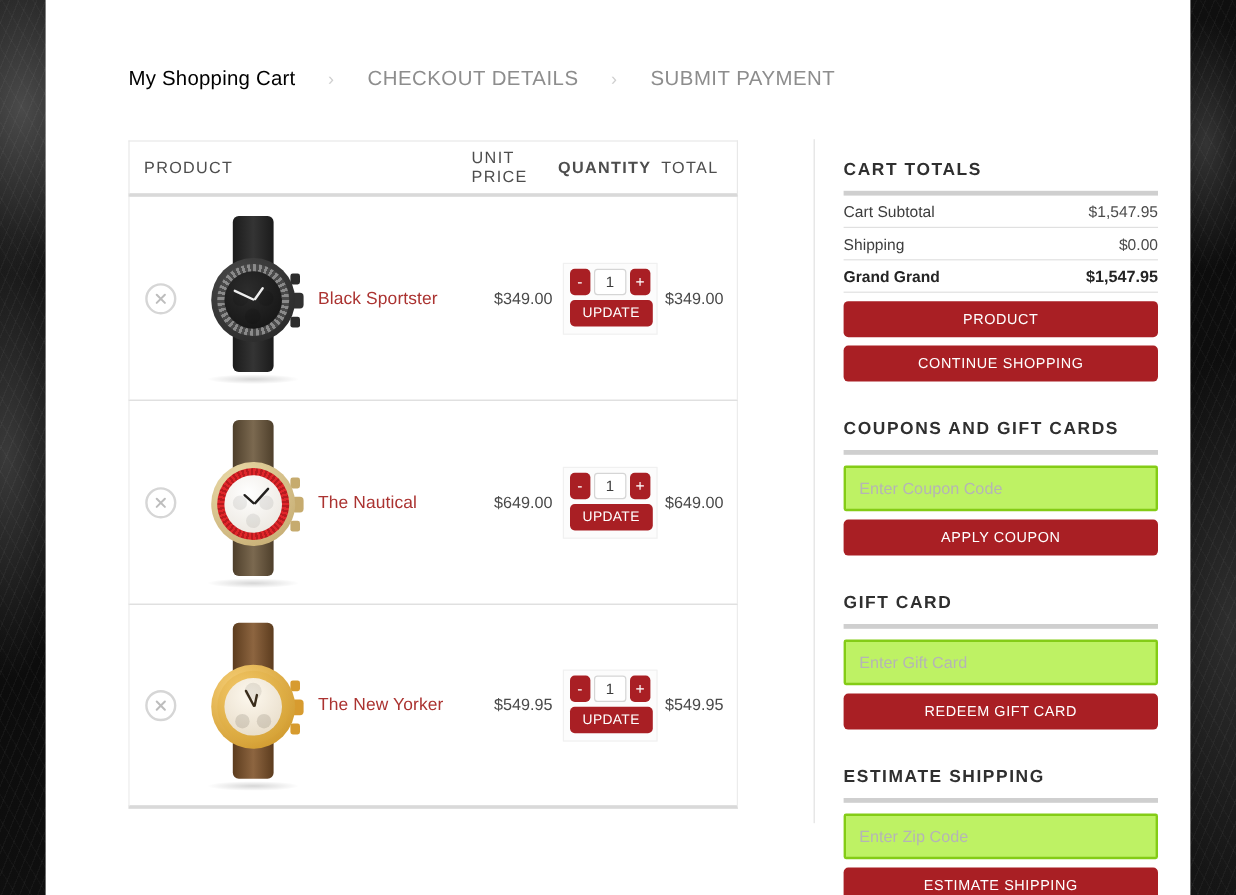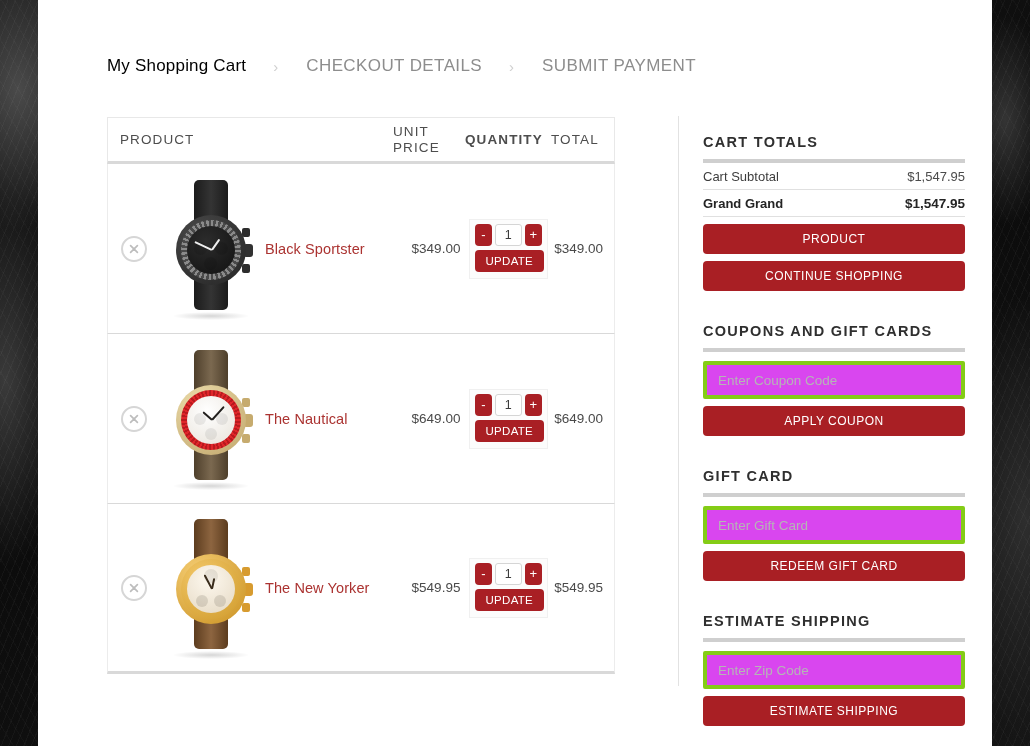--- a/index.html
+++ b/index.html
@@ -306,26 +306,26 @@
     border-radius: 4px;
     font-size: 12px;
     letter-spacing: 0.5px;
     cursor: pointer;
     margin-top: 7px;
     font-family: "Liberation Sans", sans-serif;
   }
   .field {
     width: 100%;
     height: 38px;
-    border: 4px solid #84cc16;
+    border: 2px solid #84cc16;
     border-radius: 2px;
     padding: 0 11px;
     font-size: 13.5px;
     color: #3d3d3d;
-    background: #d946ef;
+    background: #bef264;
     font-family: "Liberation Sans", sans-serif;
     margin-top: 9px;
   }
   .field::placeholder { color: #b5b5b5; }
   .sect { margin-top: 32px; }
   .sect-first { margin-top: 16px; }
 </style>
 </head>
 <body>
 
@@ -490,20 +490,24 @@
   <aside class="sidebar">
 
     <div class="sect sect-first">
       <h3 class="side-title">CART TOTALS</h3>
       <div class="side-rule"></div>
 
       <div class="total-row">
         <span class="lbl">Cart Subtotal</span>
         <span class="val">$1,547.95</span>
       </div>
+      <div class="total-row">
+        <span class="lbl">Shipping</span>
+        <span class="val">$0.00</span>
+      </div>
       <div class="total-row grand">
         <span class="lbl">Grand Grand</span>
         <span class="val">$1,547.95</span>
       </div>
 
       <button class="btn-red">PRODUCT</button>
       <button class="btn-red">CONTINUE SHOPPING</button>
     </div>
 
     <div class="sect">

